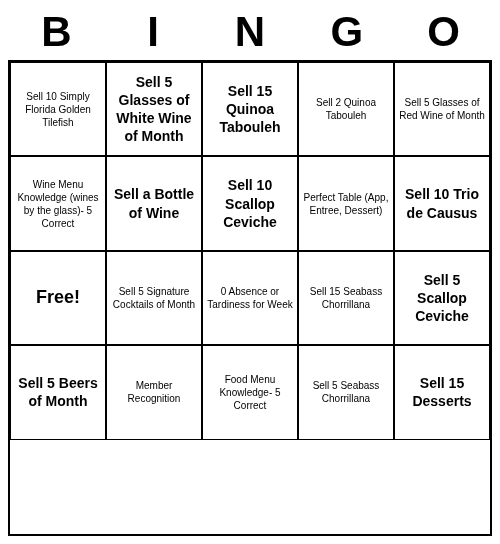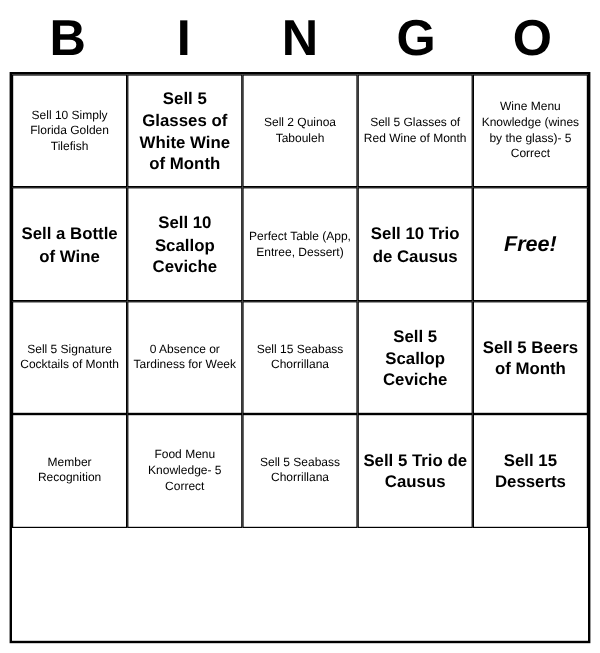--- a/index.html
+++ b/index.html
@@ -44,21 +44,20 @@
       text-align: center;
       font-size: 10px;
       line-height: 1.3;
       padding: 3px;
       min-height: 88px;
       color: #000;
     }
     .bingo-cell.free {
       font-size: 18px;
       font-weight: bold;
-      font-style: italic;
     }
     .bingo-cell.bold-text {
       font-size: 14px;
       font-weight: bold;
       line-height: 1.3;
     }
   </style>
 </head>
 <body>
 
@@ -66,31 +65,31 @@
 <div class="bingo-letter">B</div>
     <div class="bingo-letter">I</div>
     <div class="bingo-letter">N</div>
     <div class="bingo-letter">G</div>
     <div class="bingo-letter">O</div>
   </div>
 
 <div class="bingo-grid">
 <div class="bingo-cell">Sell 10 Simply Florida Golden Tilefish</div>
     <div class="bingo-cell bold-text">Sell 5 Glasses of White Wine of Month</div>
+    <div class="bingo-cell bold-text">Sell 15 Quinoa Tabouleh</div>
     <div class="bingo-cell">Sell 2 Quinoa Tabouleh</div>
     <div class="bingo-cell">Sell 5 Glasses of Red Wine of Month</div>
     <div class="bingo-cell">Wine Menu Knowledge (wines by the glass)- 5 Correct</div>
     <div class="bingo-cell bold-text">Sell a Bottle of Wine</div>
     <div class="bingo-cell bold-text">Sell 10 Scallop Ceviche</div>
     <div class="bingo-cell">Perfect Table (App, Entree, Dessert)</div>
     <div class="bingo-cell bold-text">Sell 10 Trio de Causus</div>
     <div class="bingo-cell free">Free!</div>
     <div class="bingo-cell">Sell 5 Signature Cocktails of Month</div>
     <div class="bingo-cell">0 Absence or Tardiness for Week</div>
     <div class="bingo-cell">Sell 15 Seabass Chorrillana</div>
     <div class="bingo-cell bold-text">Sell 5 Scallop Ceviche</div>
     <div class="bingo-cell bold-text">Sell 5 Beers of Month</div>
     <div class="bingo-cell">Member Recognition</div>
     <div class="bingo-cell">Food Menu Knowledge- 5 Correct</div>
     <div class="bingo-cell">Sell 5 Seabass Chorrillana</div>
-    <div class="bingo-cell bold-text">Sell 5 Trio de Causus</div>
     <div class="bingo-cell bold-text">Sell 15 Desserts</div>
   </div>
 
 </body></html>

